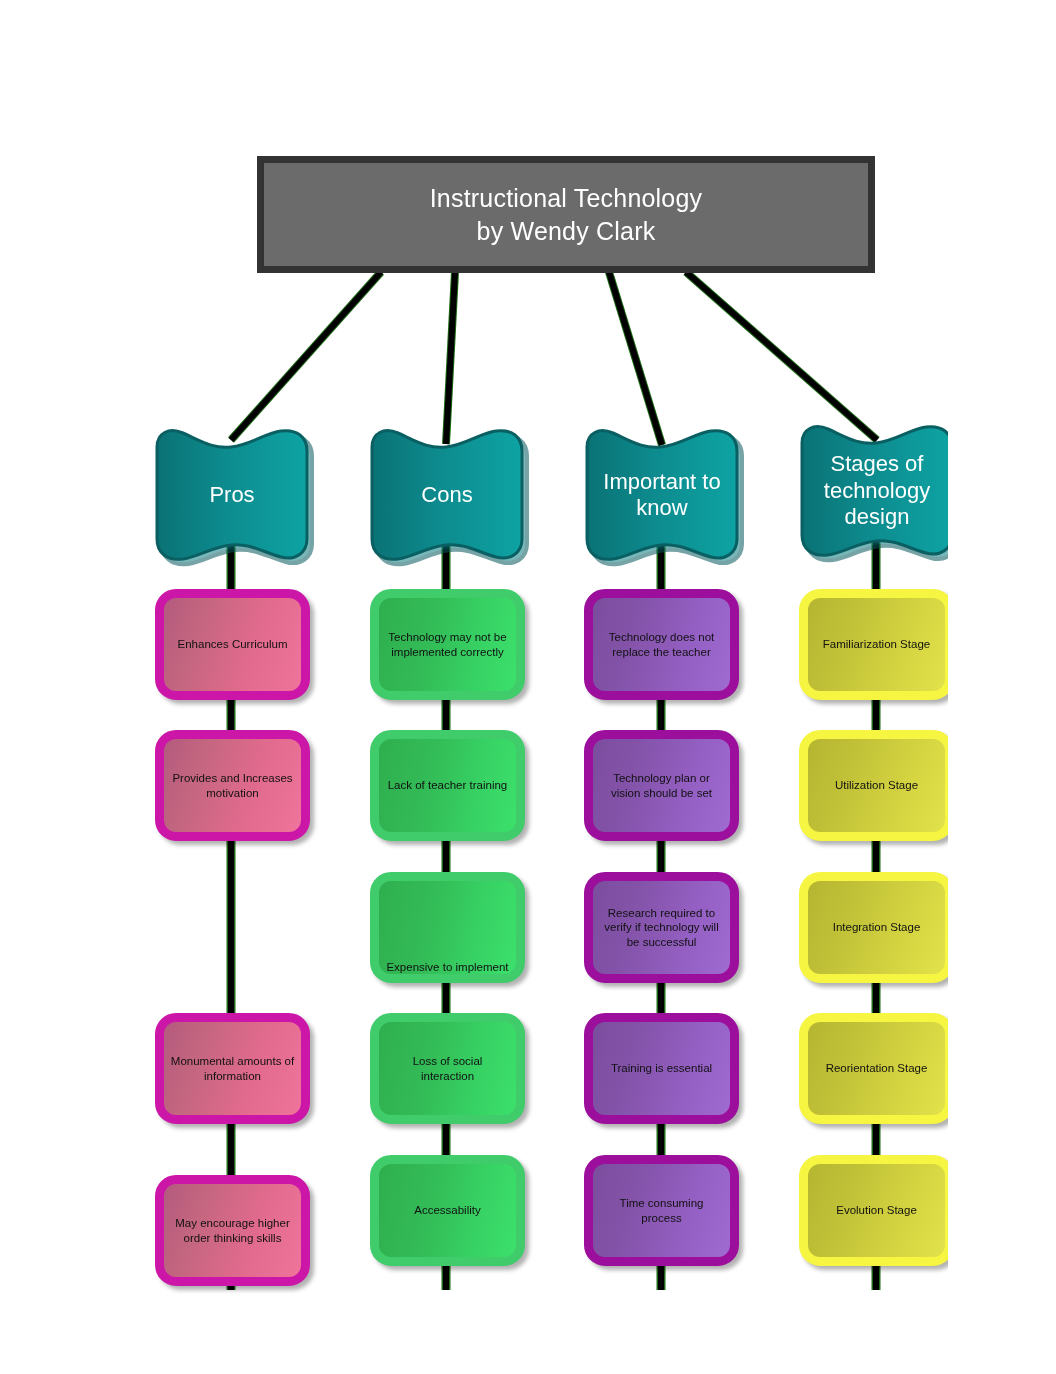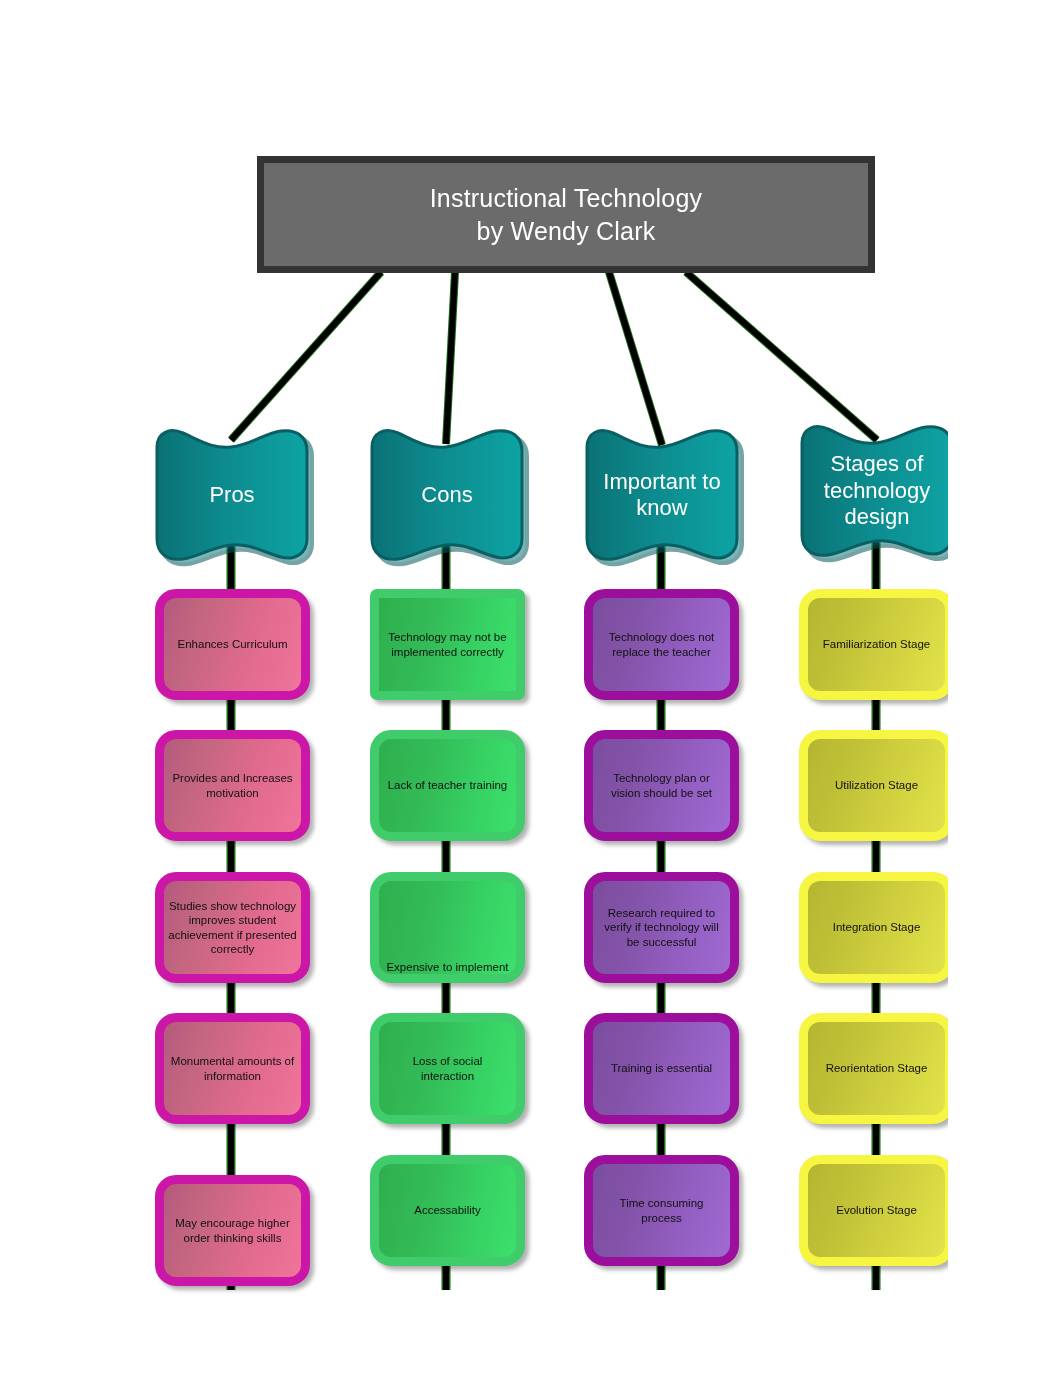--- a/index.html
+++ b/index.html
@@ -176,26 +176,20 @@
     <div class="banner-label">Pros</div>
   </div>
 
   <div class="node pink" style="left:155px; top:589px;">
     <div class="node-label">Enhances Curriculum</div>
   </div>
   <div class="node pink" style="left:155px; top:730px;">
     <div class="node-label">Provides and Increases
 motivation</div>
   </div>
-  <div class="node pink" style="left:155px; top:872px;">
-    <div class="node-label">Studies show technology
-improves student
-achievement if presented
-correctly</div>
-  </div>
   <div class="node pink" style="left:155px; top:1013px;">
     <div class="node-label">Monumental amounts of
 information</div>
   </div>
   <div class="node pink" style="left:155px; top:1155px;margin-top:20px;">
     <div class="node-label">May encourage higher
 order thinking skills</div>
   </div>
 
   <div class="banner" style="left:368px; top:425px;">
@@ -204,21 +198,21 @@
       <linearGradient id="tealgrad-cons" x1="0" y1="0" x2="1" y2="0">
         <stop offset="0%" stop-color="#0a7275"></stop>
         <stop offset="45%" stop-color="#0d8b8e"></stop>
         <stop offset="100%" stop-color="#0ea3a3"></stop>
       </linearGradient>
       <path d="M4,22 C4,8 16,2 30,8 C48,16 60,24 78,22 C98,20 112,8 128,6 C144,4 154,12 154,26 L154,114 C154,128 142,136 128,132 C110,127 96,118 78,120 C58,122 46,132 30,134 C14,136 4,128 4,114 Z" fill="url(#tealgrad-cons)" stroke="#0a5f62" stroke-width="3"></path>
     </svg>
     <div class="banner-label">Cons</div>
   </div>
 
-  <div class="node green" style="left:370px; top:589px;border-radius:7px;">
+  <div class="node green" style="left:370px; top:589px;">
     <div class="node-label">Technology may not be
 implemented correctly</div>
   </div>
   <div class="node green" style="left:370px; top:730px;">
     <div class="node-label">Lack of teacher training</div>
   </div>
   <div class="node green" style="left:370px; top:872px;align-items:flex-end;">
     <div class="node-label">Expensive to implement</div>
   </div>
   <div class="node green" style="left:370px; top:1013px;">

